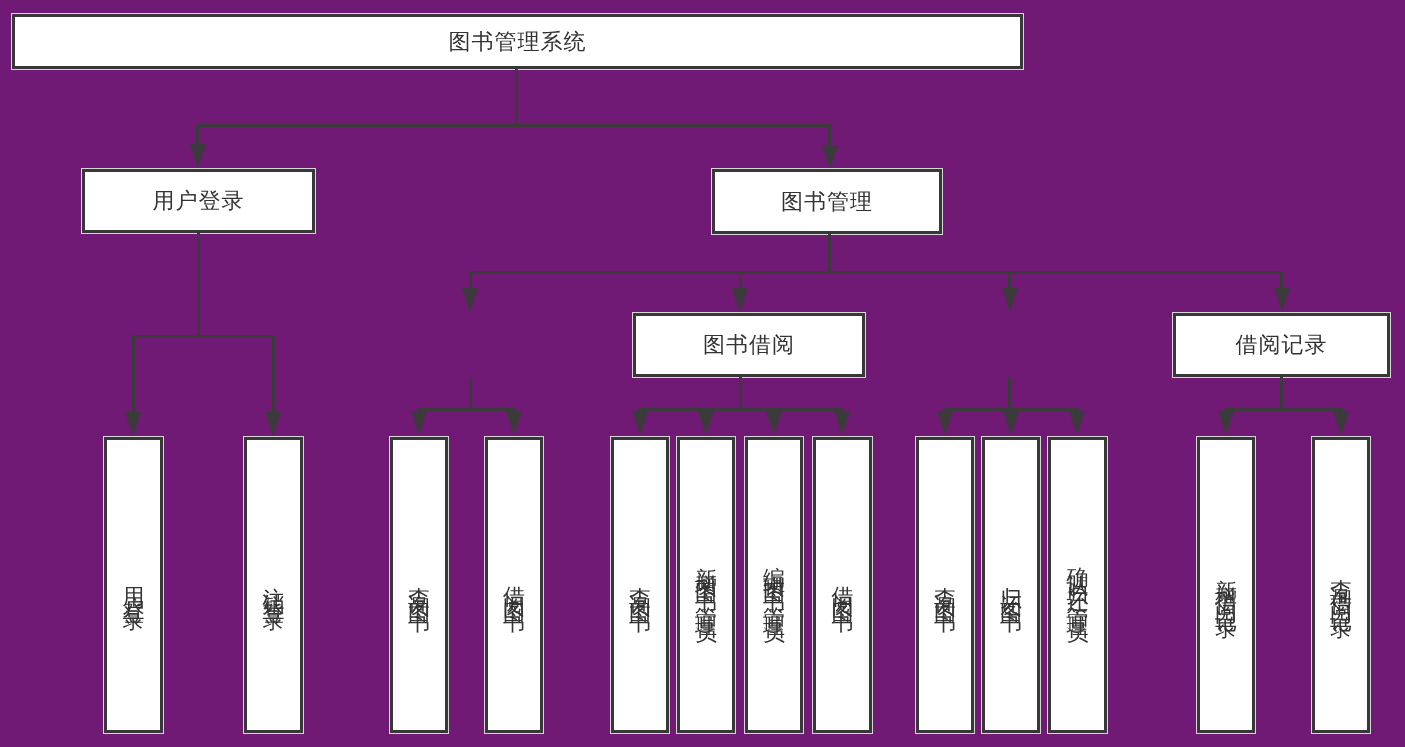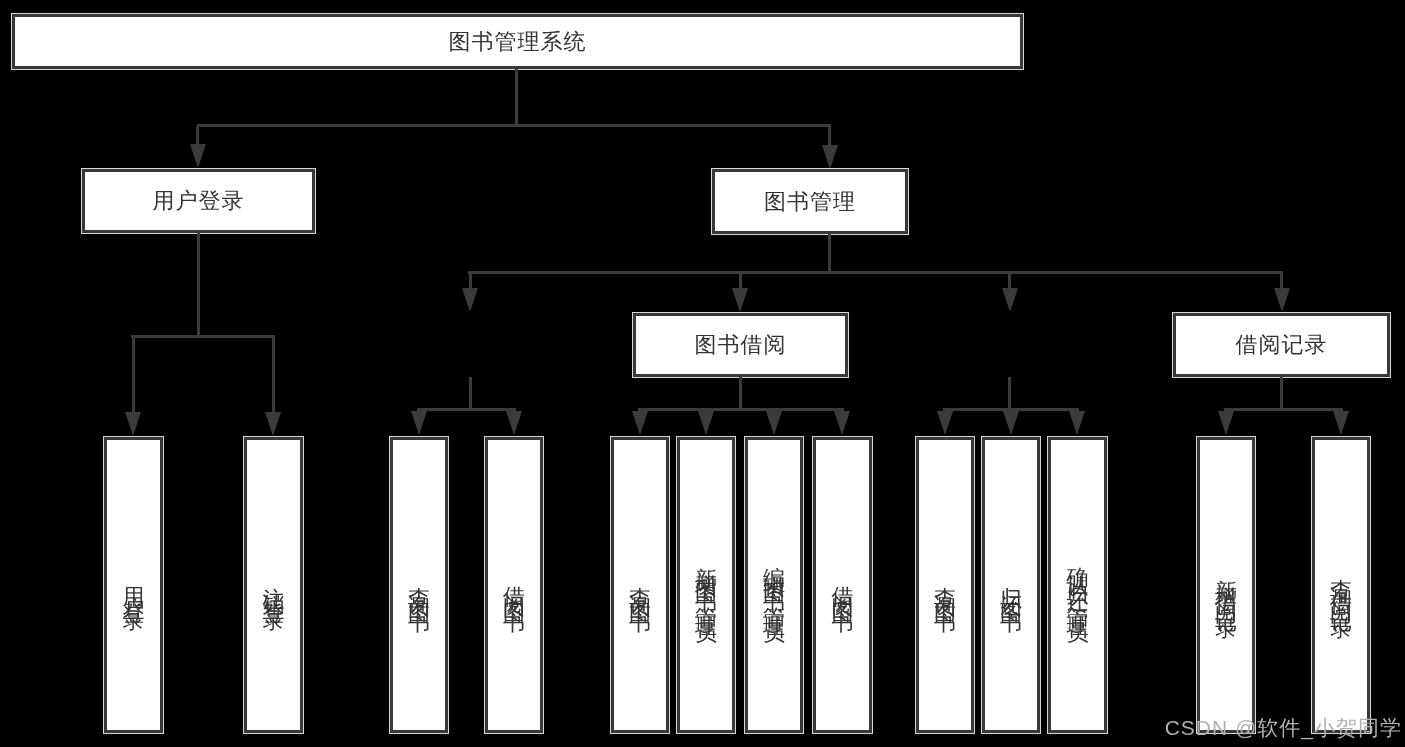--- a/index.html
+++ b/index.html
@@ -1,17 +1,17 @@
 <!DOCTYPE html>
 <html><head>
 <meta charset="utf-8">
 <style>
   html,body { margin:0; padding:0; background:#fff; }
   .canvas {
-    position:relative; width:1405px; height:747px; background:#000000;
+    position:relative; width:1405px; height:747px; background:#701a75;
     font-family:"Liberation Sans","DejaVu Sans",sans-serif; overflow:hidden;
   }
   .box {
     position:absolute; box-sizing:border-box; background:#fff;
     border:3px solid #383838; box-shadow:0 0 0 1px #d6d6d6;
     display:flex; align-items:center; justify-content:center;
     color:#333; font-size:22px; letter-spacing:1px;
   }
   .vtext {
     writing-mode:vertical-rl; text-orientation:mixed;
@@ -41,21 +41,21 @@
   <div class="vl" style="left:515px; top:69px; height:57px;"></div>
   <div class="hl" style="left:197px; top:124px; width:634px;"></div>
   <div class="vl" style="left:196px; top:126px; height:20px;"></div>
   <div class="arr" style="left:190px; top:144px;"></div>
   <div class="vl" style="left:828px; top:126px; height:20px;"></div>
   <div class="arr" style="left:822px; top:145px;"></div>
 
   <div class="box" style="left:82px; top:169px; width:233px; height:64px;">
     <span>用户登录</span>
   </div>
-  <div class="box" style="left:712px; top:169px; width:196px; height:65px;">
+  <div class="box" style="left:712px; top:169px; width:230px; height:65px;">
     <span>图书管理</span>
   </div>
 
   <div class="vl" style="left:197px; top:233px; height:104px;"></div>
   <div class="hl" style="left:131px; top:335px; width:144px;"></div>
   <div class="vl" style="left:132px; top:337px; height:76px;"></div>
   <div class="arr" style="left:125px; top:412px;"></div>
   <div class="vl" style="left:272px; top:337px; height:76px;"></div>
   <div class="arr" style="left:265px; top:412px;"></div>
 
@@ -63,21 +63,21 @@
   <div class="hl" style="left:468px; top:271px; width:815px;"></div>
   <div class="vl" style="left:469px; top:274px; height:14px;"></div>
   <div class="arr" style="left:462px; top:288px;"></div>
   <div class="vl" style="left:739px; top:274px; height:14px;"></div>
   <div class="arr" style="left:732px; top:288px;"></div>
   <div class="vl" style="left:1008px; top:274px; height:14px;"></div>
   <div class="arr" style="left:1002px; top:288px;"></div>
   <div class="vl" style="left:1280px; top:274px; height:14px;"></div>
   <div class="arr" style="left:1274px; top:288px;"></div>
 
-  <div class="box" style="left:633px; top:313px; width:215px; height:64px;">
+  <div class="box" style="left:633px; top:313px; width:232px; height:64px;">
     <span>图书借阅</span>
   </div>
   <div class="box" style="left:1173px; top:313px; width:217px; height:64px;">
     <span>借阅记录</span>
   </div>
 
   <div class="vl" style="left:469px; top:377px; height:33px;"></div>
   <div class="hl" style="left:417px; top:408px; width:99px;"></div>
   <div class="arr" style="left:411px; top:411px;"></div>
   <div class="arr" style="left:506px; top:411px;"></div>
@@ -137,15 +137,14 @@
     <span class="vtext">确认归还（管理员）</span>
   </div>
 
   <div class="box" style="left:1197px; top:437px; width:58px; height:296px;">
     <span class="vtext">新增借阅记录</span>
   </div>
   <div class="box" style="left:1312px; top:437px; width:58px; height:296px;">
     <span class="vtext">查询借阅记录</span>
   </div>
 
-  <div class="watermark">CSDN @软件_小贺同学</div>
 
 </div>
 
 </body></html>

